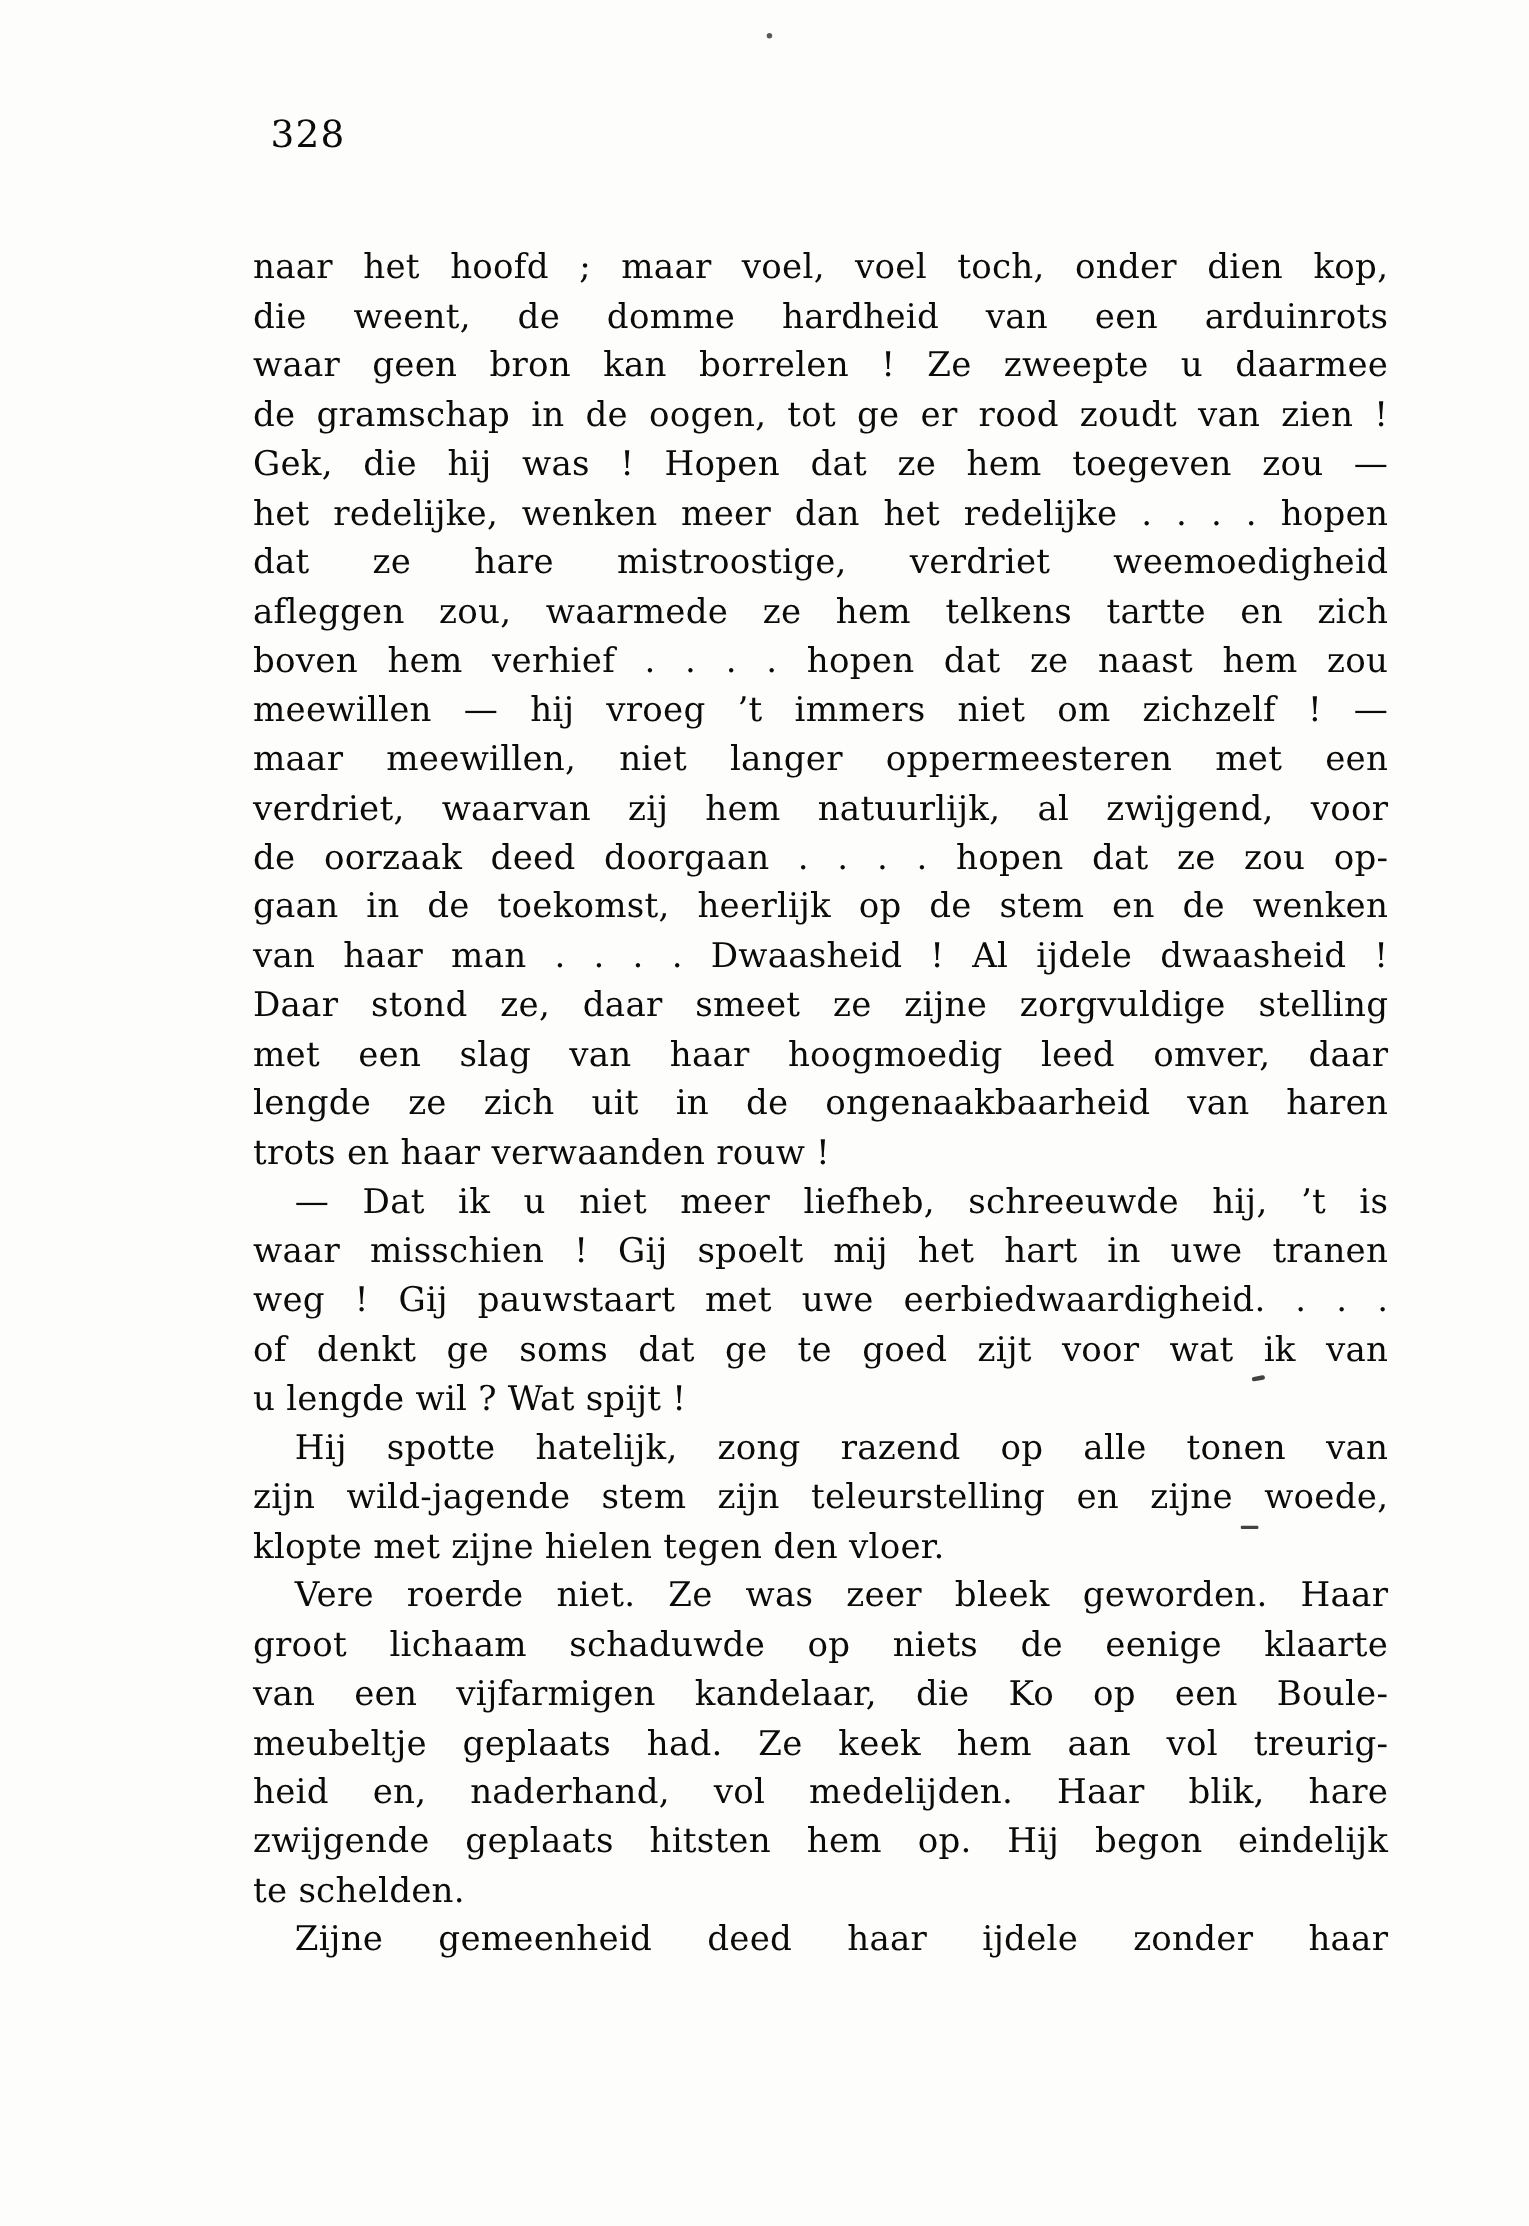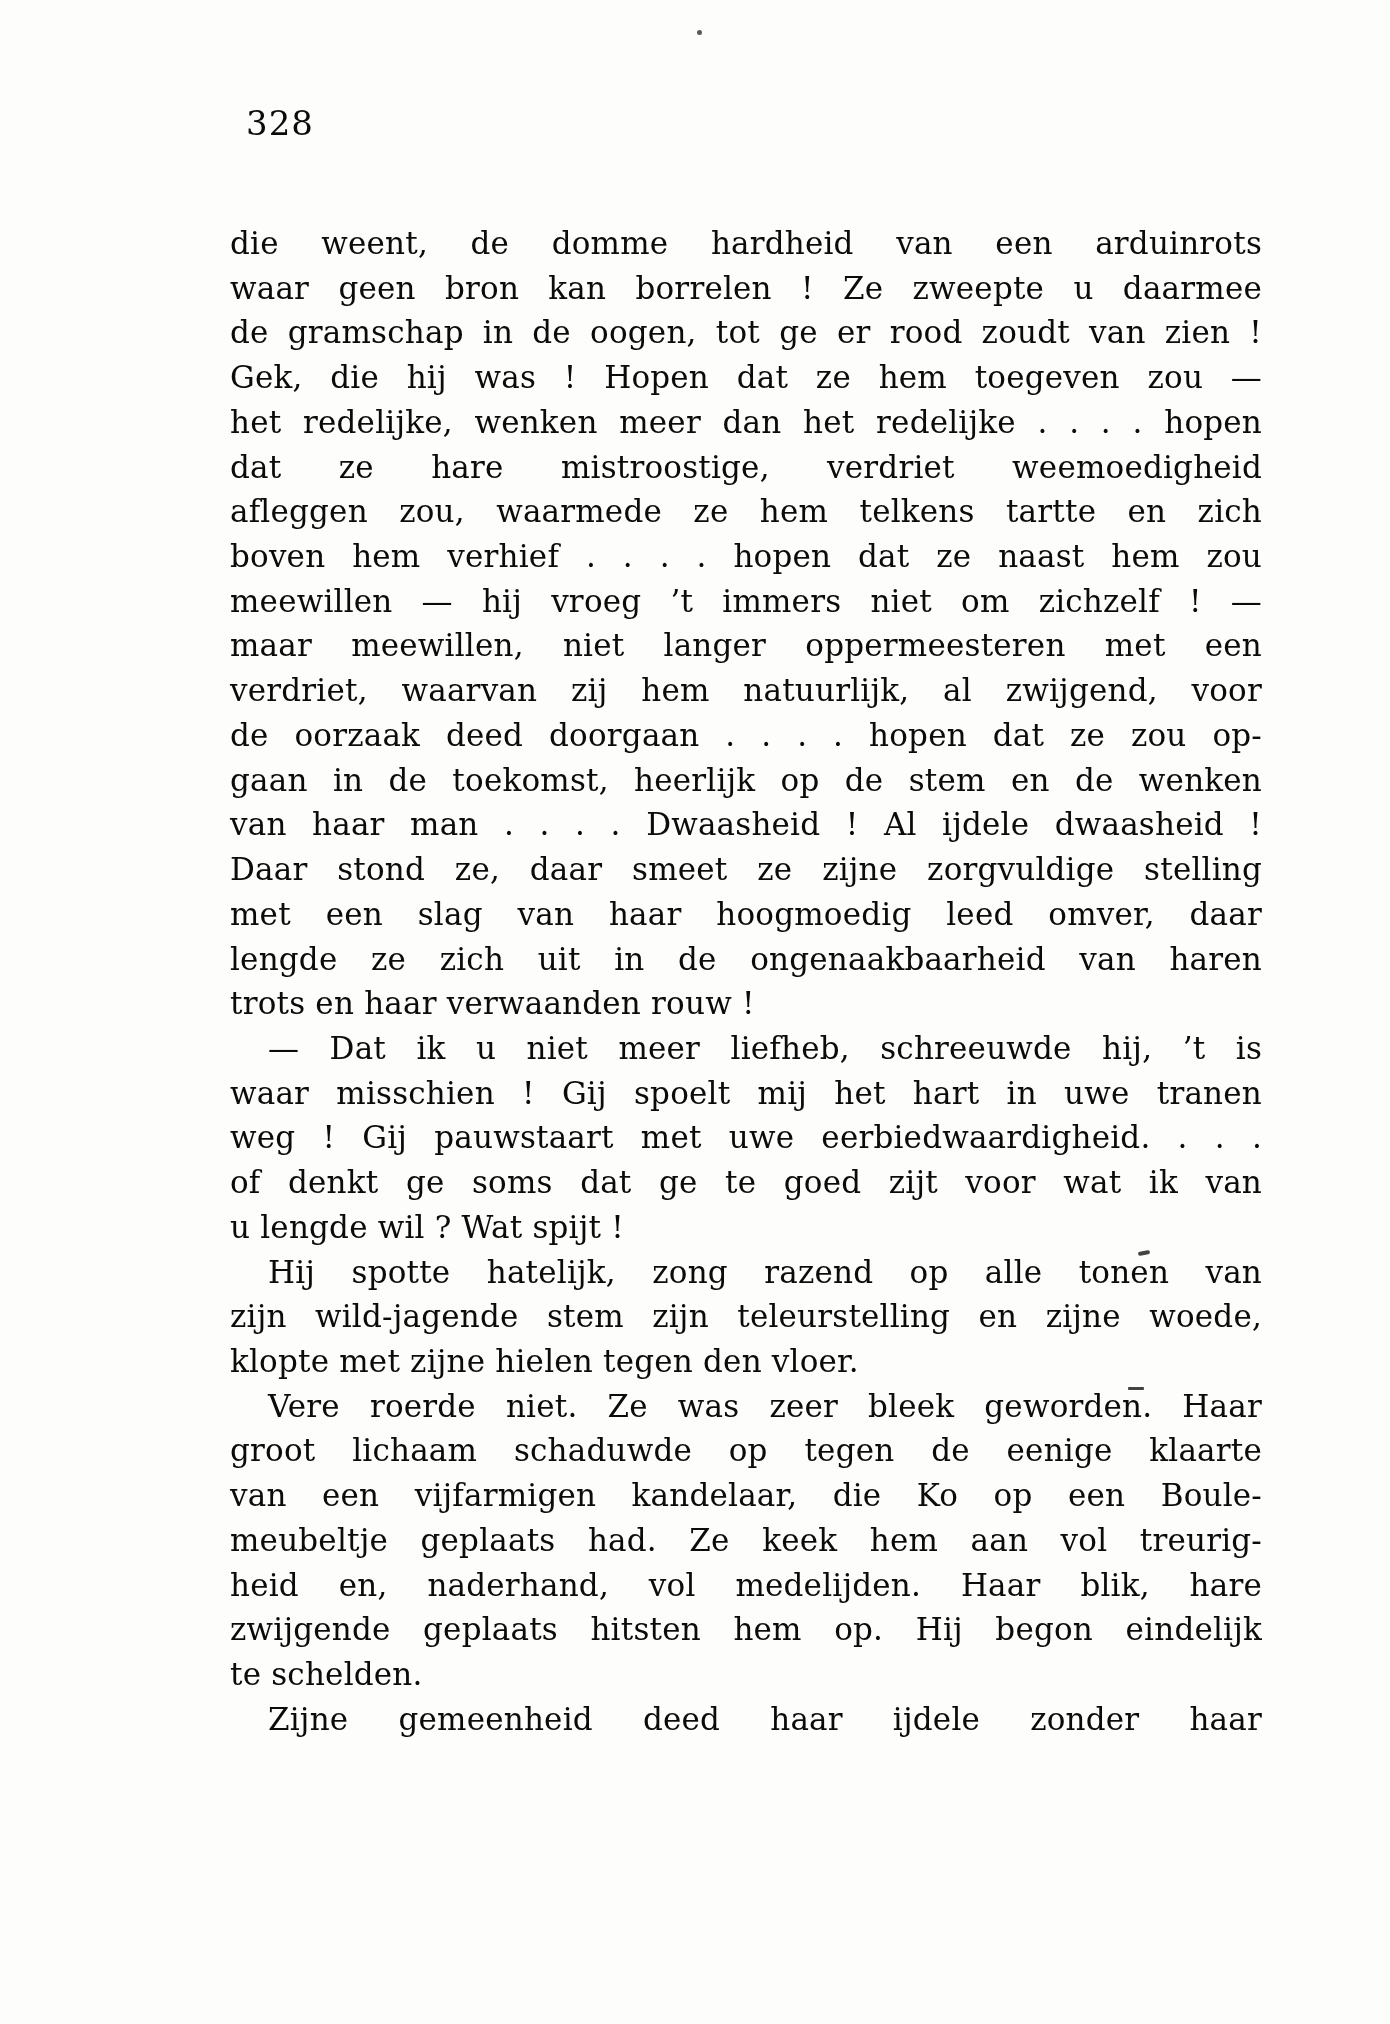--- a/index.html
+++ b/index.html
@@ -62,20 +62,21 @@
 </head>
 <body>
 
 <div>
   <div class="artifact" id="art-top-dot"></div>
 
   <div class="page-number">328</div>
 
   <div class="text-block">
       <div class="paragraph">
+        <div class="line j">naar het hoofd ; maar voel, voel toch, onder dien kop,</div>
         <div class="line j">die weent, de domme hardheid van een arduinrots</div>
         <div class="line j">waar geen bron kan borrelen ! Ze zweepte u daarmee</div>
         <div class="line j">de gramschap in de oogen, tot ge er rood zoudt van zien !</div>
         <div class="line j">Gek, die hij was ! Hopen dat ze hem toegeven zou —</div>
         <div class="line j">het redelijke, wenken meer dan het redelijke . . . . hopen</div>
         <div class="line j">dat ze hare mistroostige, verdriet weemoedigheid</div>
         <div class="line j">afleggen zou, waarmede ze hem telkens tartte en zich</div>
         <div class="line j">boven hem verhief . . . . hopen dat ze naast hem zou</div>
         <div class="line j">meewillen — hij vroeg ’t immers niet om zichzelf ! —</div>
         <div class="line j">maar meewillen, niet langer oppermeesteren met een</div>
@@ -95,21 +96,21 @@
         <div class="line j">of denkt ge soms dat ge te goed zijt voor wat ik van</div>
         <div class="line">u lengde wil ? Wat spijt !</div>
       </div>
       <div class="paragraph">
         <div class="line j indent">Hij spotte hatelijk, zong razend op alle tonen van</div>
         <div class="line j">zijn wild-jagende stem zijn teleurstelling en zijne woede,</div>
         <div class="line">klopte met zijne hielen tegen den vloer.</div>
       </div>
       <div class="paragraph">
         <div class="line j indent">Vere roerde niet. Ze was zeer bleek geworden. Haar</div>
-        <div class="line j">groot lichaam schaduwde op tegen de eenige klaarte</div>
+        <div class="line j">groot lichaam schaduwde op niets de eenige klaarte</div>
         <div class="line j">van een vijfarmigen kandelaar, die Ko op een Boule-</div>
         <div class="line j">meubeltje geplaats had. Ze keek hem aan vol treurig-</div>
         <div class="line j">heid en, naderhand, vol medelijden. Haar blik, hare</div>
         <div class="line j">zwijgende geplaats hitsten hem op. Hij begon eindelijk</div>
         <div class="line">te schelden.</div>
       </div>
       <div class="paragraph">
         <div class="line j indent">Zijne gemeenheid deed haar ijdele zonder haar</div>
       </div>
     </div>

